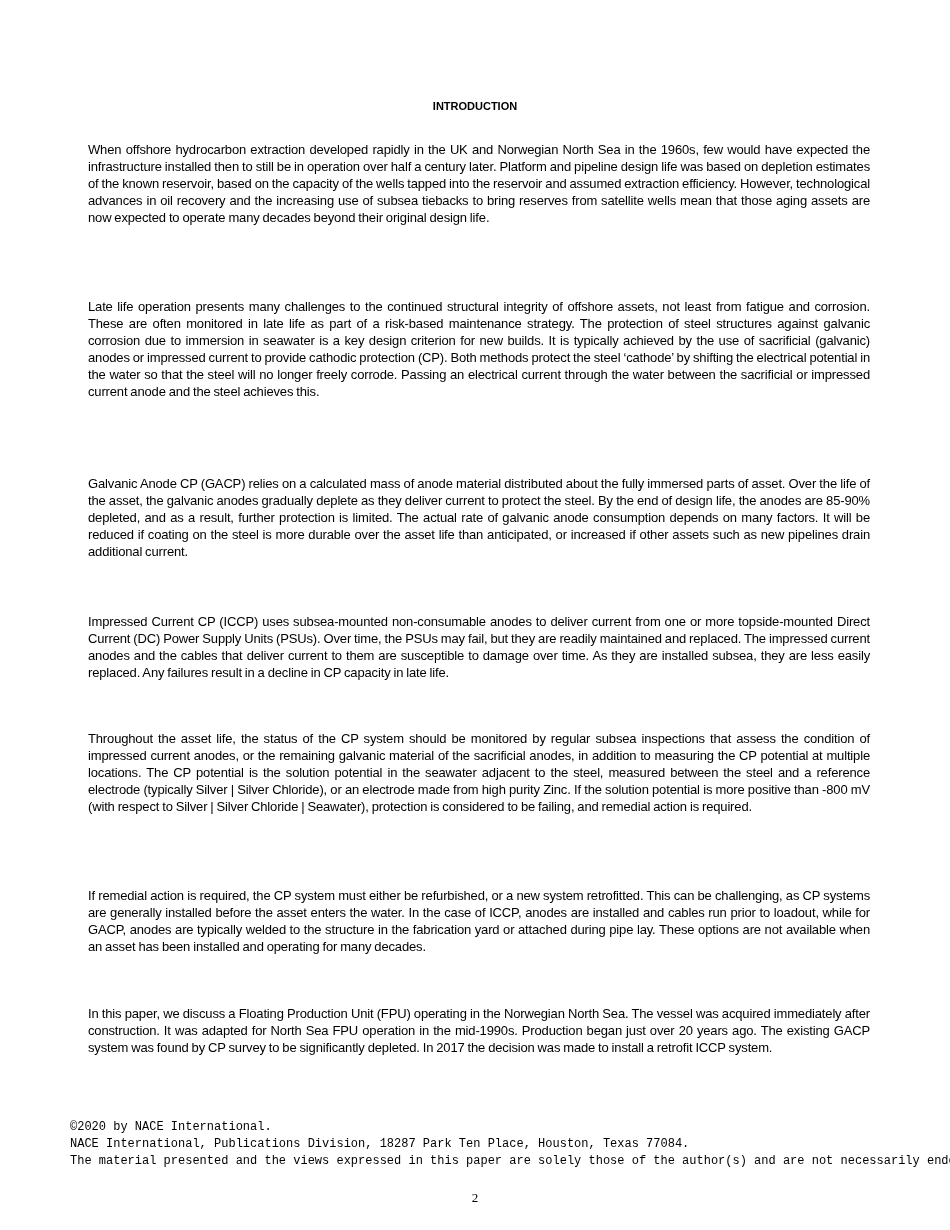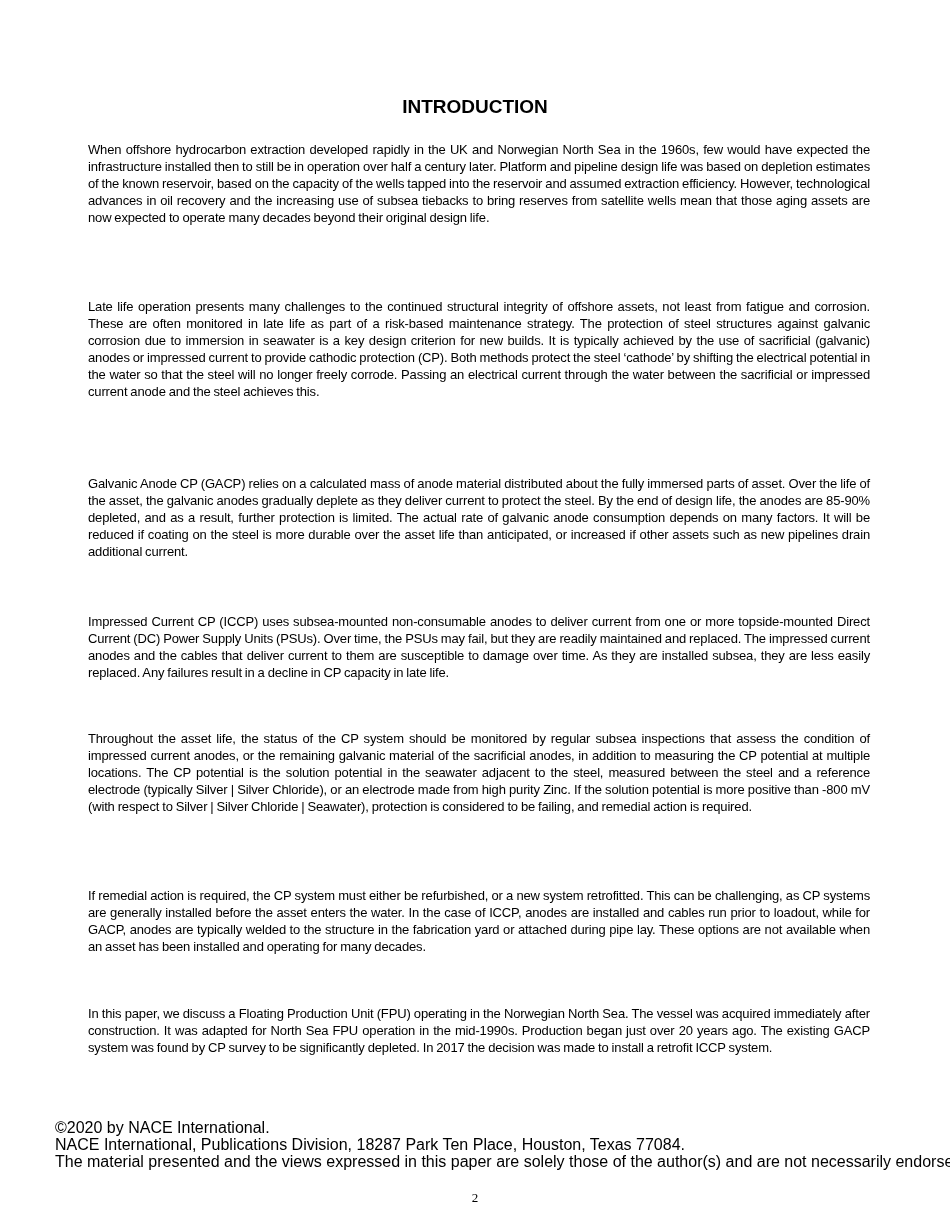--- a/index.html
+++ b/index.html
@@ -1,31 +1,31 @@
 <!DOCTYPE html>
 <html><head>
 <meta charset="utf-8">
 <style>
   html, body { margin: 0; padding: 0; background: #ffffff; }
   body { width: 950px; height: 1230px; position: relative; overflow: hidden; color: #000; }
   .page { position: absolute; left: 0; top: 0; width: 950px; height: 1230px; }
   .heading {
     position: absolute; left: 0; width: 950px; top: 97px;
     text-align: center; font-family: "Liberation Sans", sans-serif;
-    font-weight: bold; font-size: 19px; line-height: 19px;
+    font-weight: bold; font-size: 11px; line-height: 19px;
   }
   .para {
     position: absolute; left: 84px; width: 782px;
     font-family: "Liberation Sans", sans-serif; font-size: 13px;
     line-height: 17px; text-align: justify; margin: 4px;
     letter-spacing: -0.15px; word-spacing: -0.5px;
   }
   .footer {
-    position: absolute; left: 55px; width: 820px;
-    font-family: Liberation Sans, sans-serif; font-size: 16px; line-height: 17px;
+    position: absolute; left: 70px; width: 820px;
+    font-family: Liberation Mono, monospace; font-size: 12px; line-height: 17px;
   }
   .footer div { white-space: nowrap; }
   .page-number {
     position: absolute; left: 0; width: 950px; top: 1190px; text-align: center;
     font-family: "Liberation Serif", serif; font-size: 13px;
   }
 </style>
 </head>
 <body>
 

